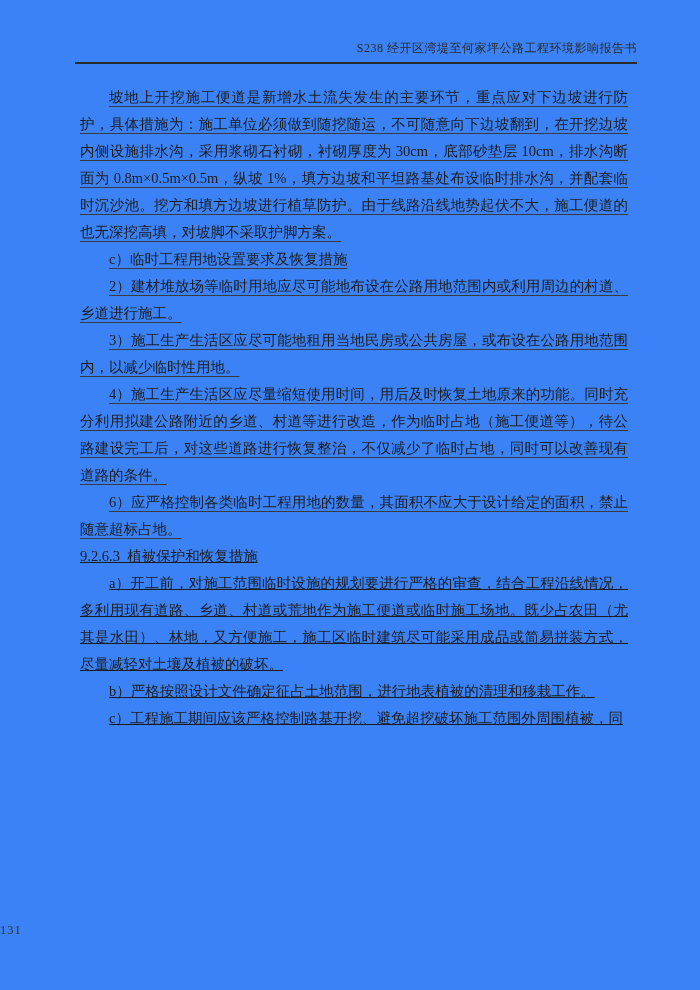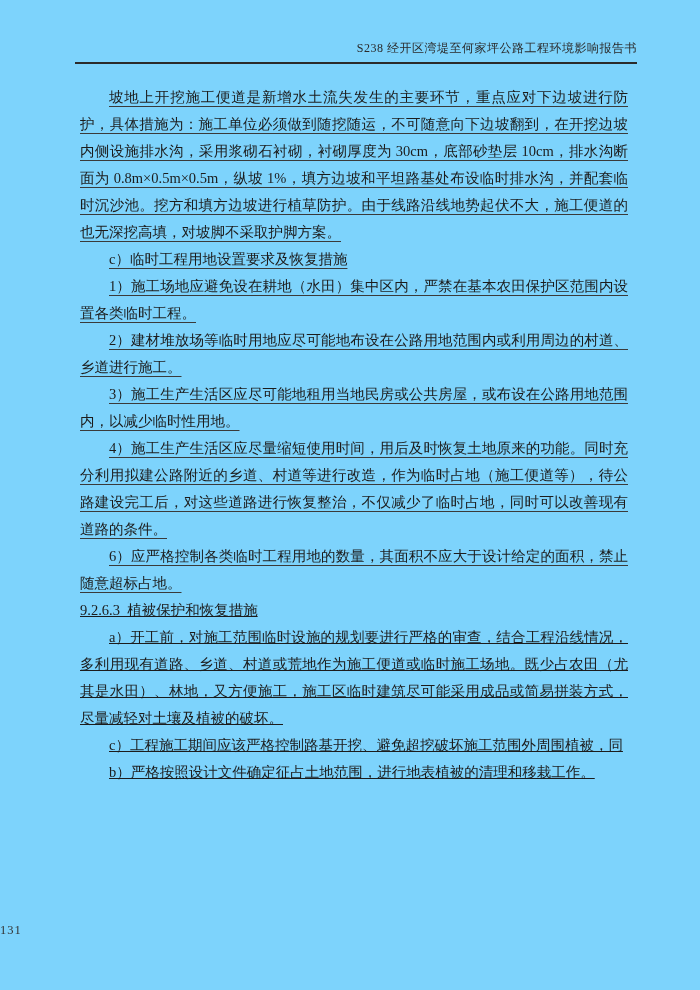--- a/index.html
+++ b/index.html
@@ -4,21 +4,21 @@
 <style>
   html, body {
     margin: 0;
     padding: 0;
     background: #ffffff;
   }
   .page {
     position: relative;
     width: 700px;
     height: 990px;
-    background: #7dd3fc;
+    background: #3b82f6;
     overflow: hidden;
     font-family: "Liberation Serif", "DejaVu Serif", serif;
     color: #1c1c1c;
   }
   .page-header {
     position: absolute;
     top: 40px;
     left: 75px;
     width: 562px;
   }
@@ -78,28 +78,27 @@
 <div class="page">
 
   <div class="page-header">
     <div class="header-title">S238 经开区湾堤至何家坪公路工程环境影响报告书</div>
     <div class="header-rule"></div>
   </div>
 
   <div class="doc-body">
       <p class="underline ">坡地上开挖施工便道是新增水土流失发生的主要环节，重点应对下边坡进行防护，具体措施为：施工单位必须做到随挖随运，不可随意向下边坡翻到，在开挖边坡内侧设施排水沟，采用浆砌石衬砌，衬砌厚度为 30cm，底部砂垫层 10cm，排水沟断面为 0.8m×0.5m×0.5m，纵坡 1%，填方边坡和平坦路基处布设临时排水沟，并配套临时沉沙池。挖方和填方边坡进行植草防护。由于线路沿线地势起伏不大，施工便道的也无深挖高填，对坡脚不采取护脚方案。</p>
       <p class="underline ">c）临时工程用地设置要求及恢复措施</p>
-      <p class="underline ">1）施工场地应避免设在耕地（水田）集中区内，严禁在基本农田保护区范围内设置各类临时工程。</p>
       <p class="underline ">2）建材堆放场等临时用地应尽可能地布设在公路用地范围内或利用周边的村道、乡道进行施工。</p>
       <p class="underline ">3）施工生产生活区应尽可能地租用当地民房或公共房屋，或布设在公路用地范围内，以减少临时性用地。</p>
       <p class="underline ">4）施工生产生活区应尽量缩短使用时间，用后及时恢复土地原来的功能。同时充分利用拟建公路附近的乡道、村道等进行改造，作为临时占地（施工便道等），待公路建设完工后，对这些道路进行恢复整治，不仅减少了临时占地，同时可以改善现有道路的条件。</p>
       <p class="underline ">6）应严格控制各类临时工程用地的数量，其面积不应大于设计给定的面积，禁止随意超标占地。</p>
       <p class="heading">9.2.6.3  植被保护和恢复措施</p>
       <p class="">a）开工前，对施工范围临时设施的规划要进行严格的审查，结合工程沿线情况，多利用现有道路、乡道、村道或荒地作为施工便道或临时施工场地。既少占农田（尤其是水田）、林地，又方便施工，施工区临时建筑尽可能采用成品或简易拼装方式，尽量减轻对土壤及植被的破坏。</p>
+      <p class="">b）严格按照设计文件确定征占土地范围，进行地表植被的清理和移栽工作。</p>
       <p class="">c）工程施工期间应该严格控制路基开挖、避免超挖破坏施工范围外周围植被，同</p>
-      <p class="">b）严格按照设计文件确定征占土地范围，进行地表植被的清理和移栽工作。</p>
     </div>
 
   <div class="page-footer">
     <span>131</span>
   </div>
 
 </div>
 
 </body></html>

